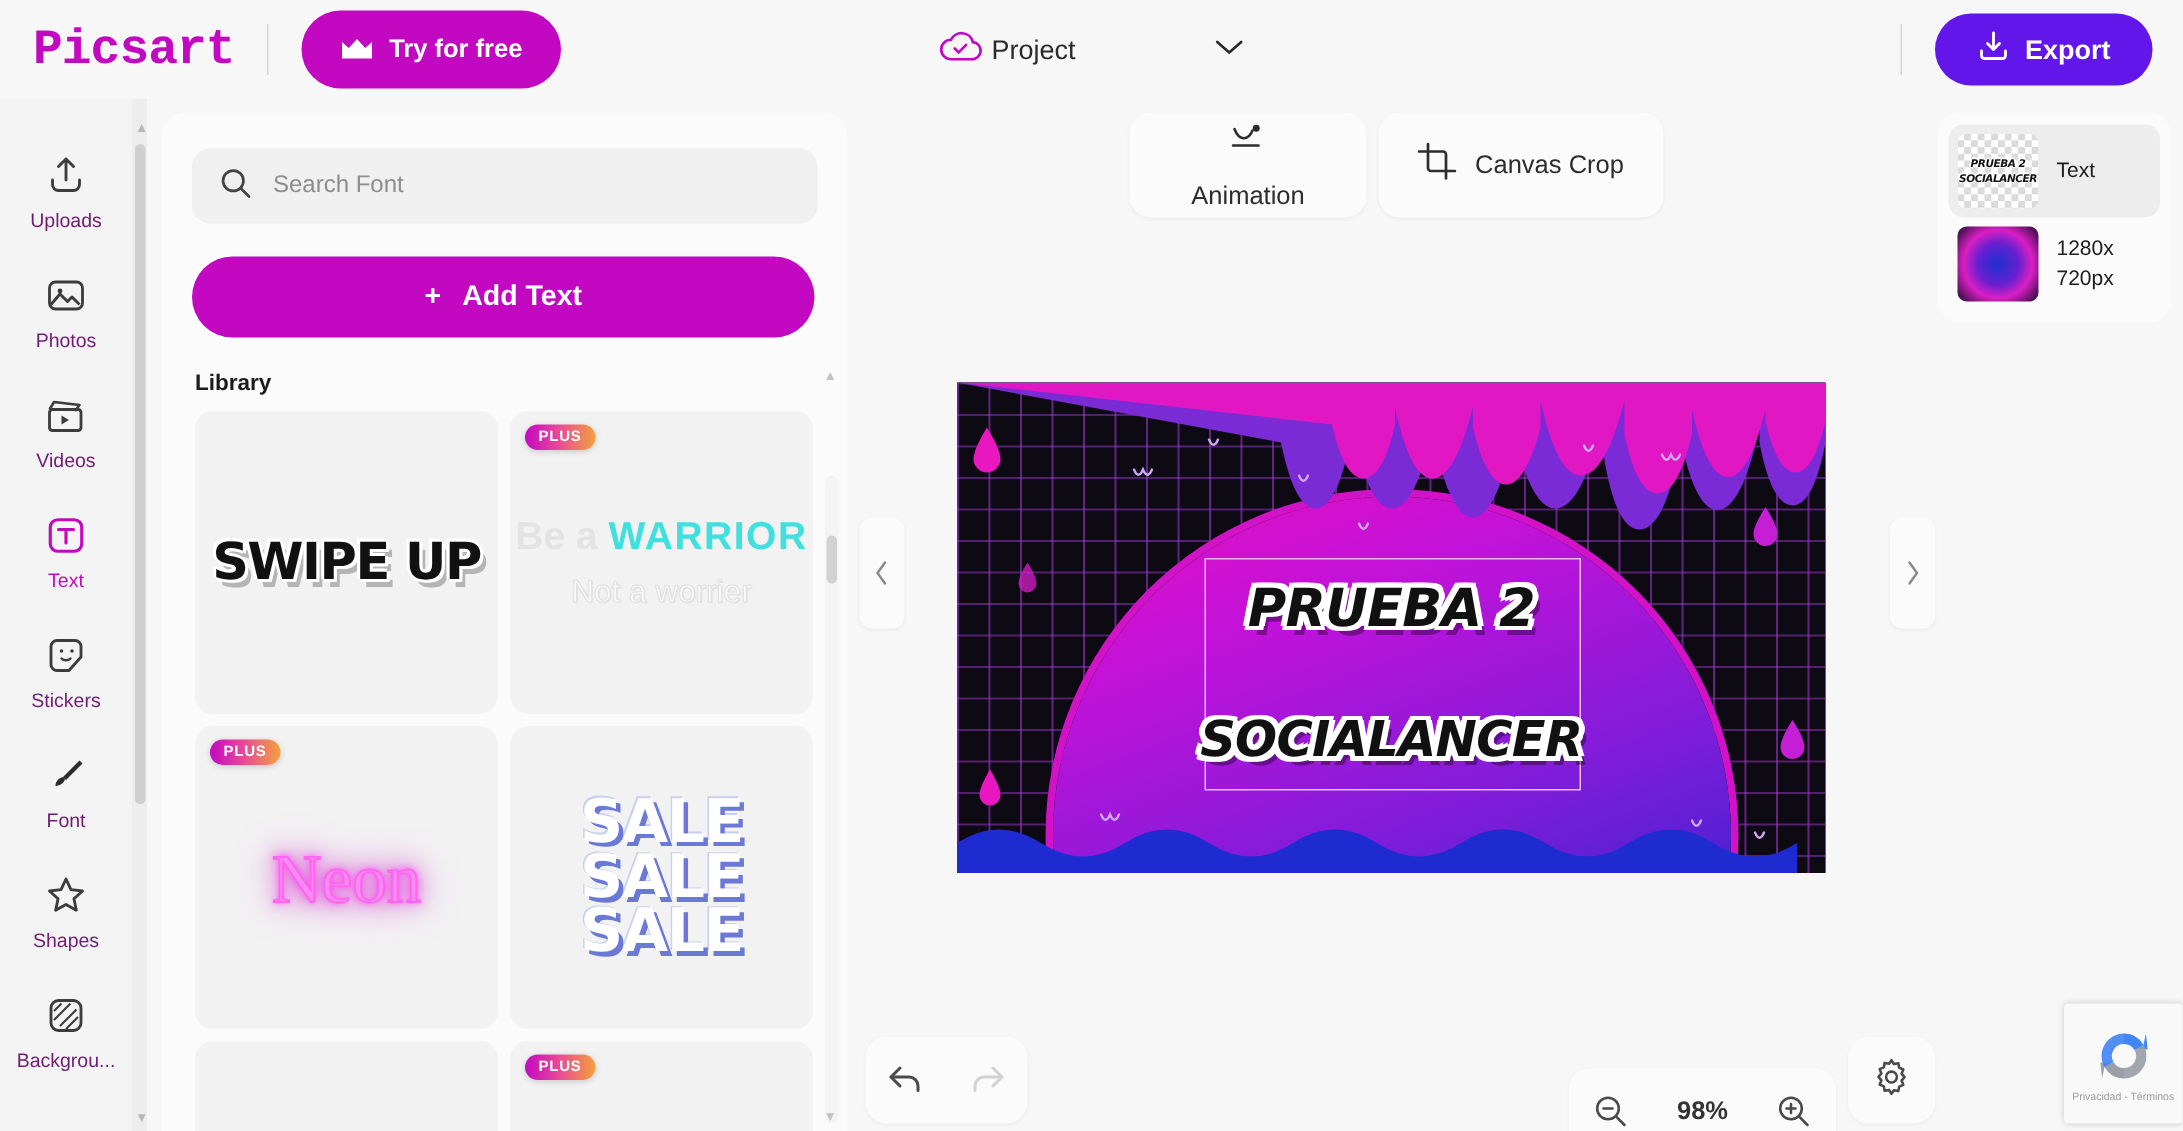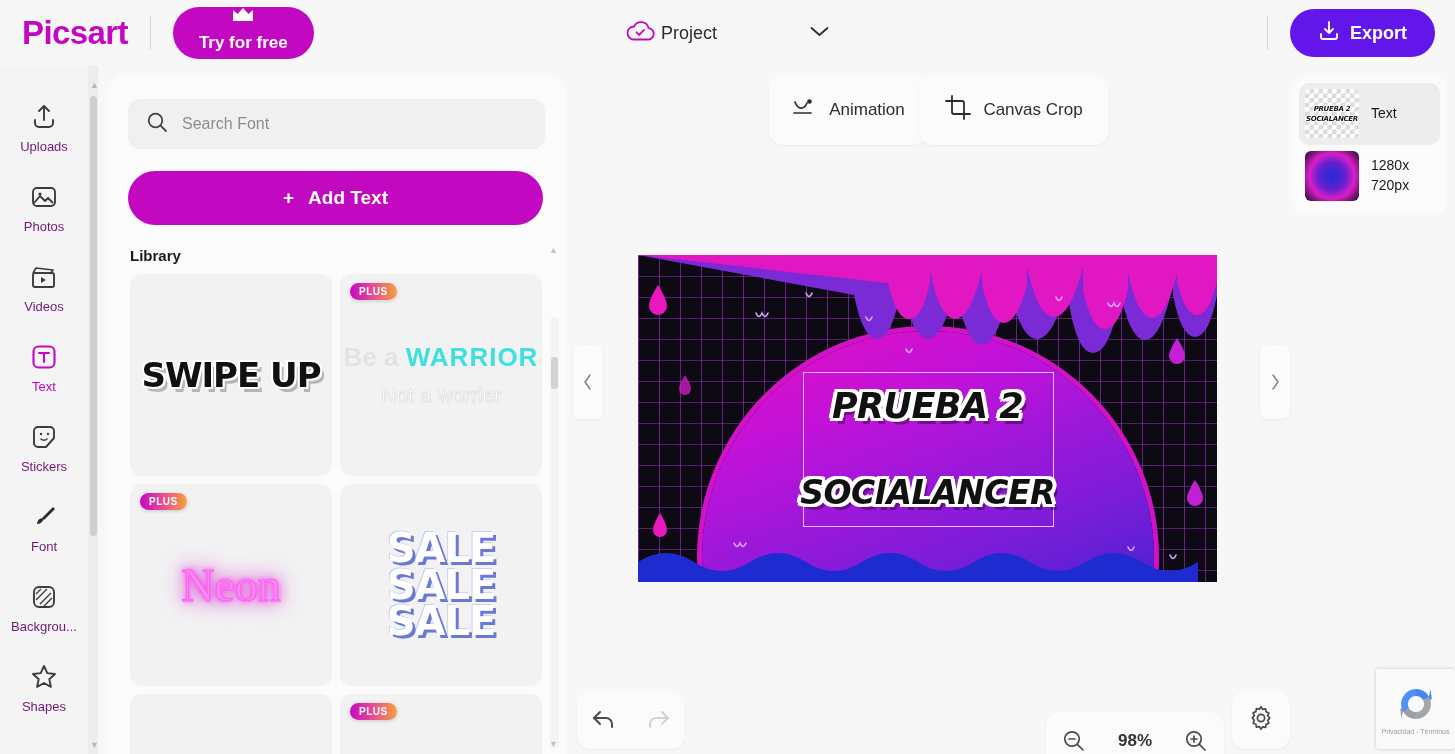--- a/index.html
+++ b/index.html
@@ -14,34 +14,33 @@
   
   .header {
     position: absolute; top: 0; left: 0; width: 1455px; height: 66px;
     background: #f7f7f7;
     display: flex; align-items: center;
   }
   .logo {
     margin-left: 22px;
     font-size: 33px; font-weight: bold; color: #C209C1;
     letter-spacing: -0.6px;
-    font-family: Liberation Sans, sans-serif;
+    font-family: Liberation Mono, monospace;
   }
   .hdr-div {
     width: 1px; height: 34px; background: #d6d6d6; margin-left: 22px;
   }
   .try-free {
     margin-left: 22px;
     height: 52px; border-radius: 26px;
     background: #C209C1; color: #fff;
     display: flex; align-items: center; gap: 10px;
     padding: 0 26px; border: none; cursor: pointer;
     font-size: 17px; font-weight: bold;
     font-family: "Liberation Sans", sans-serif;
-    flex-direction: column;
   }
   .crown {
     width: 22px; height: 16px; position: relative; display: inline-block;
   }
   .project-wrap {
     position: absolute; left: 50%; transform: translateX(-50%);
     display: flex; align-items: center; gap: 6px;
   }
   .project-name {
     font-size: 18px; color: #2b2b2b; font-weight: normal;
@@ -167,21 +166,21 @@
   .canvas-area {
     position: absolute; top: 66px; left: 565px; width: 725px; height: 688px;
     background: #f7f7f7;
   }
   .float-btn {
     position: absolute; height: 70px; border-radius: 14px; background: #fbfbfb;
     display: flex; align-items: center; justify-content: center; gap: 12px;
     font-size: 17px; color: #2d2d2d; cursor: pointer;
     box-shadow: 0 1px 3px rgba(0,0,0,.05);
   }
-  #animation-btn { left: 204px; top: 9px; width: 158px; }
+  #animation-btn { left: 188px; top: 9px; width: 158px; flex-direction: column; }
   #crop-btn { left: 354px; top: 9px; width: 190px; }
 
   .artboard {
     position: absolute; left: 73px; top: 189px; width: 579px; height: 327px;
     overflow: hidden; background: #120b1c;
   }
   .grid-bg {
     position: absolute; inset: 0;
     background-color: #0d0a14;
     background-image:
@@ -391,33 +390,33 @@
         <svg width="30" height="30" viewBox="0 0 30 30">
             <path d="M24 5L13 16l2 2L26 7z" fill="#2b2b2b"></path>
             <path d="M13 16c-3 .6-5 3-5 6 3 0 5.6-2 6.4-4.6z" fill="#2b2b2b"></path>
           </svg>
       </span>
       <span class="rail-label">Font</span>
     </div>
     <div class="rail-item">
       <span class="rail-ico">
         <svg width="30" height="30" viewBox="0 0 30 30">
+            <path d="M15 4l3.3 7.1 7.7.9-5.7 5.2 1.6 7.6L15 21l-6.9 3.8 1.6-7.6L4 12l7.7-.9z" fill="none" stroke="#3c3c3c" stroke-width="1.9" stroke-linejoin="round"></path>
+          </svg>
+      </span>
+      <span class="rail-label">Shapes</span>
+    </div>
+    <div class="rail-item">
+      <span class="rail-ico">
+        <svg width="30" height="30" viewBox="0 0 30 30">
             <rect x="5" y="5" width="20" height="20" rx="5" fill="none" stroke="#3c3c3c" stroke-width="1.9"></rect>
             <path d="M7 18L18 7M11 22L22 11M15 24l8-8M7 12l5-5" fill="none" stroke="#3c3c3c" stroke-width="1.4"></path>
           </svg>
       </span>
       <span class="rail-label">Backgrou...</span>
-    </div>
-    <div class="rail-item">
-      <span class="rail-ico">
-        <svg width="30" height="30" viewBox="0 0 30 30">
-            <path d="M15 4l3.3 7.1 7.7.9-5.7 5.2 1.6 7.6L15 21l-6.9 3.8 1.6-7.6L4 12l7.7-.9z" fill="none" stroke="#3c3c3c" stroke-width="1.9" stroke-linejoin="round"></path>
-          </svg>
-      </span>
-      <span class="rail-label">Shapes</span>
     </div>
     <div class="rail-item">
       <span class="rail-ico">
         <svg width="30" height="30" viewBox="0 0 30 30">
             <path d="M9 16a6 6 0 0 1 12 0" fill="none" stroke="#3c3c3c" stroke-width="1.9"></path>
           </svg>
       </span>
     </div>
   </div>
 </div>

